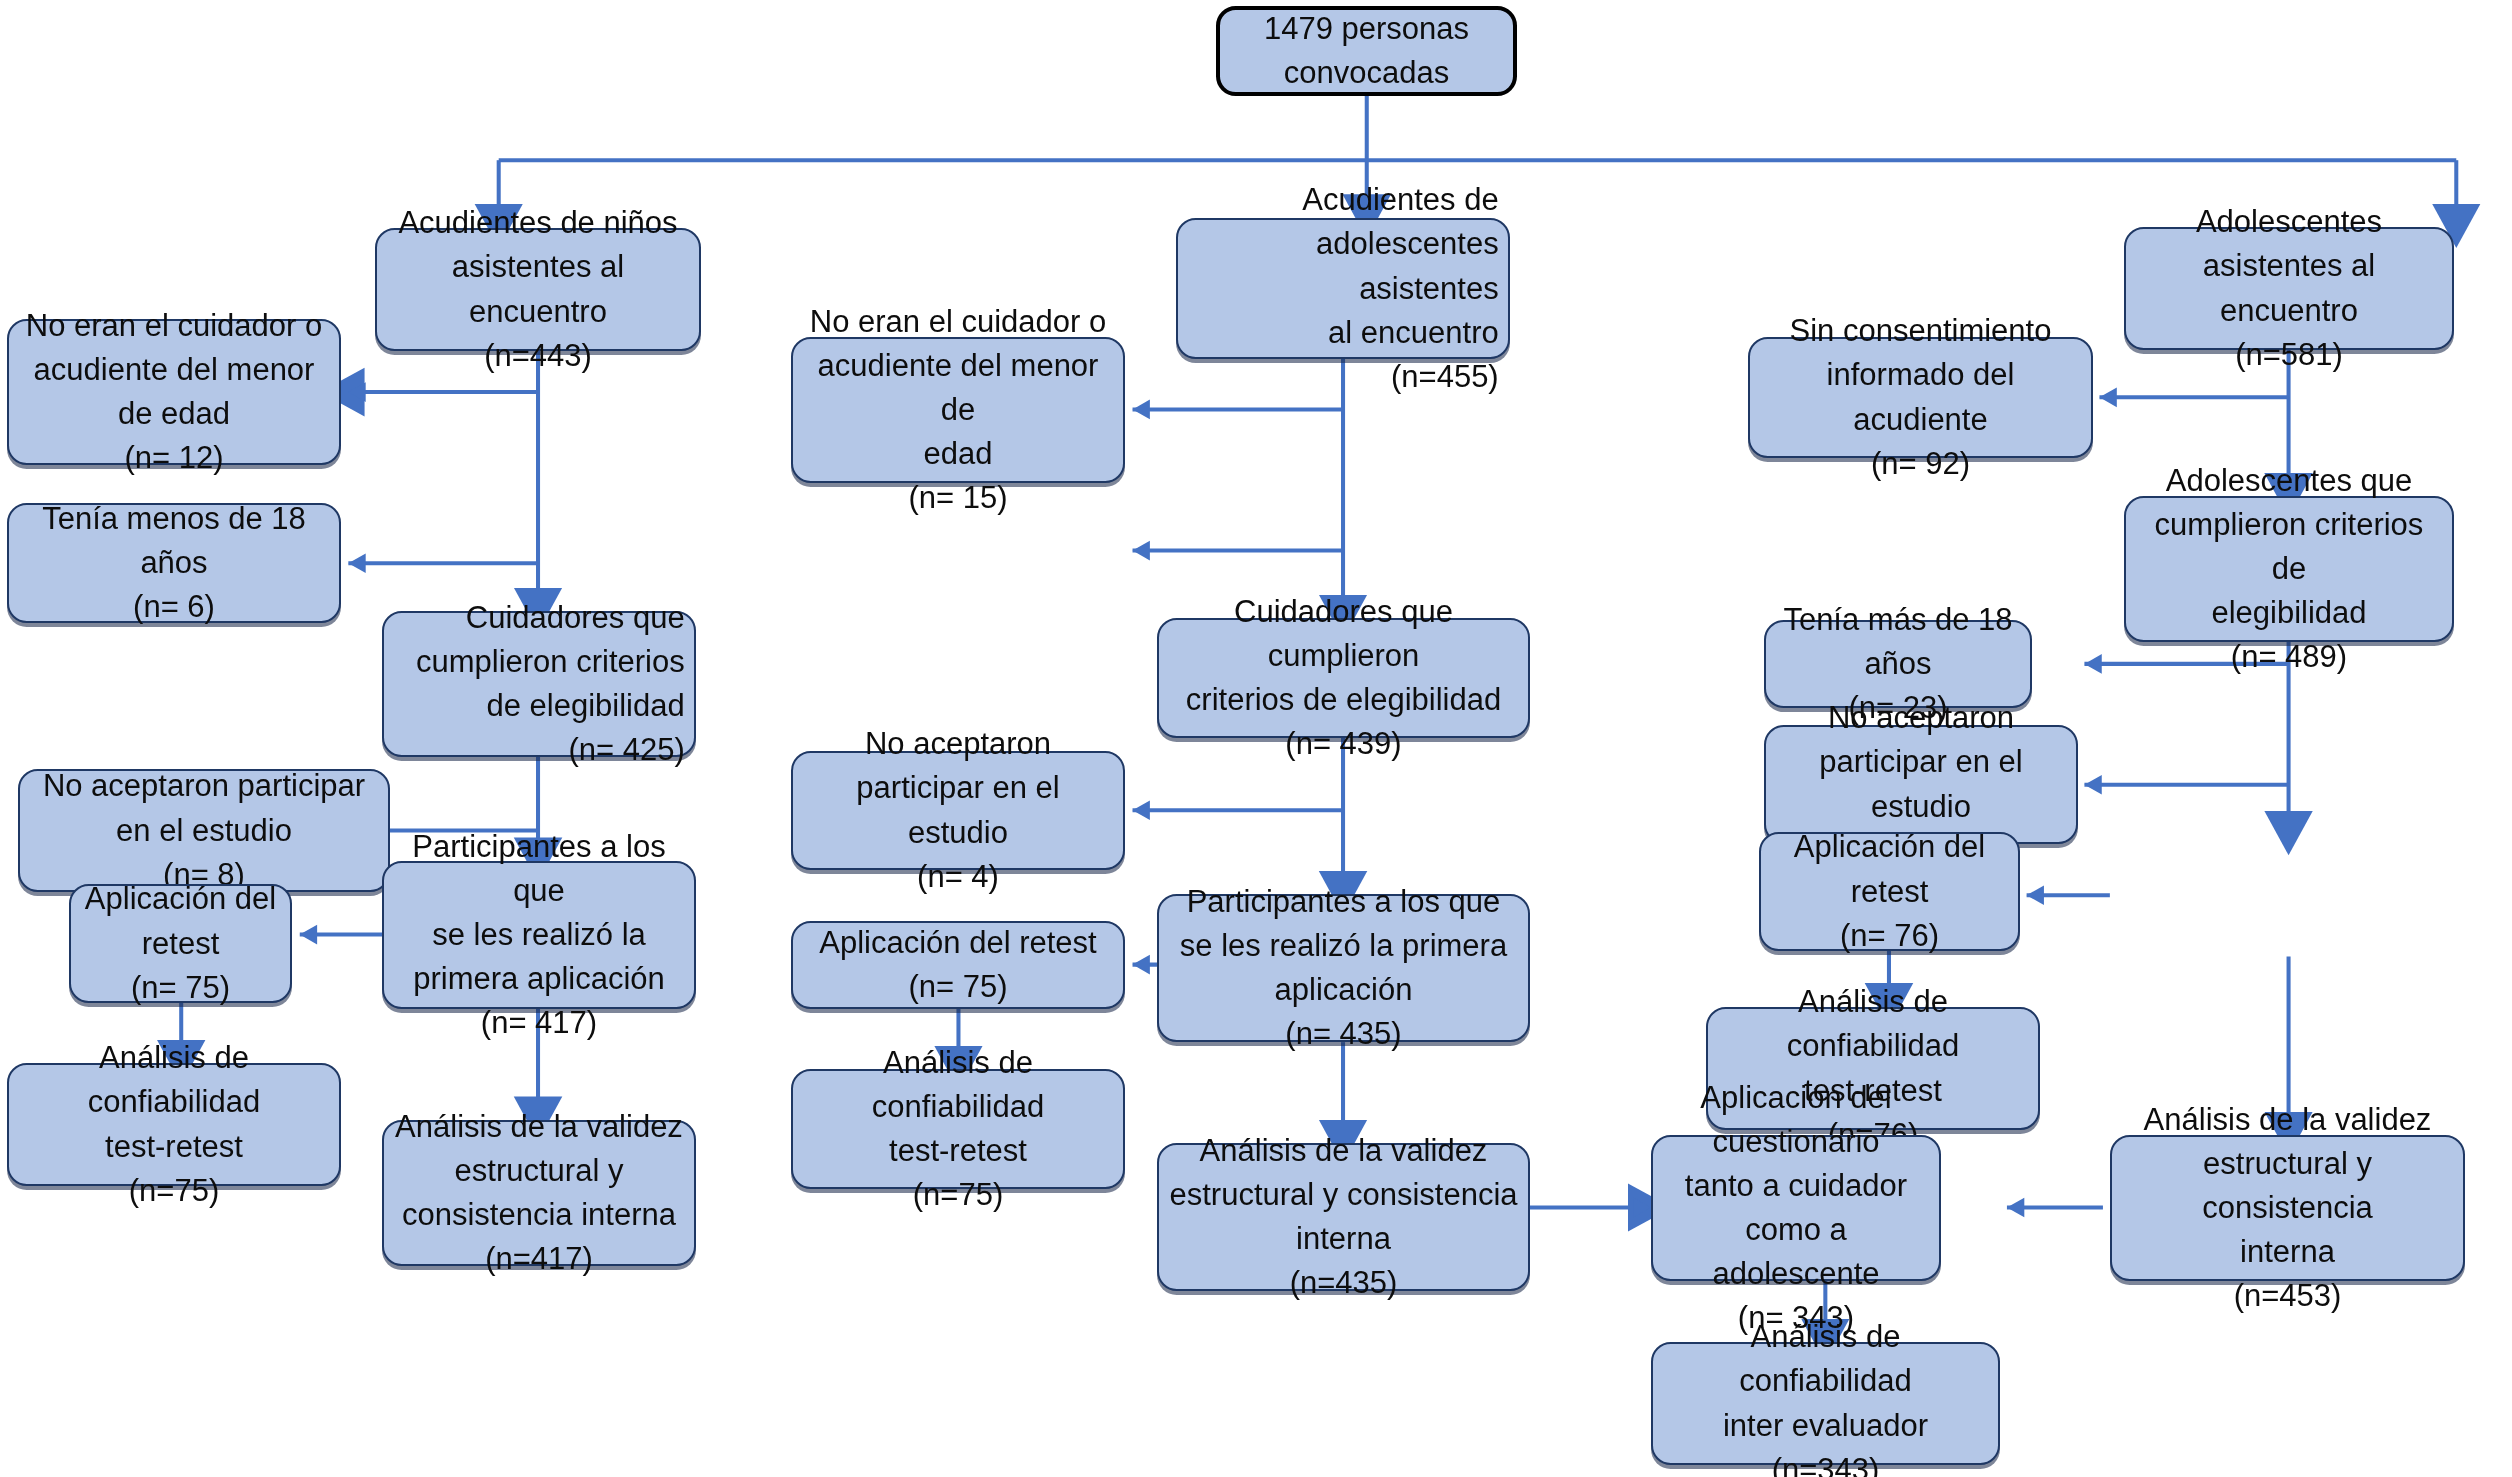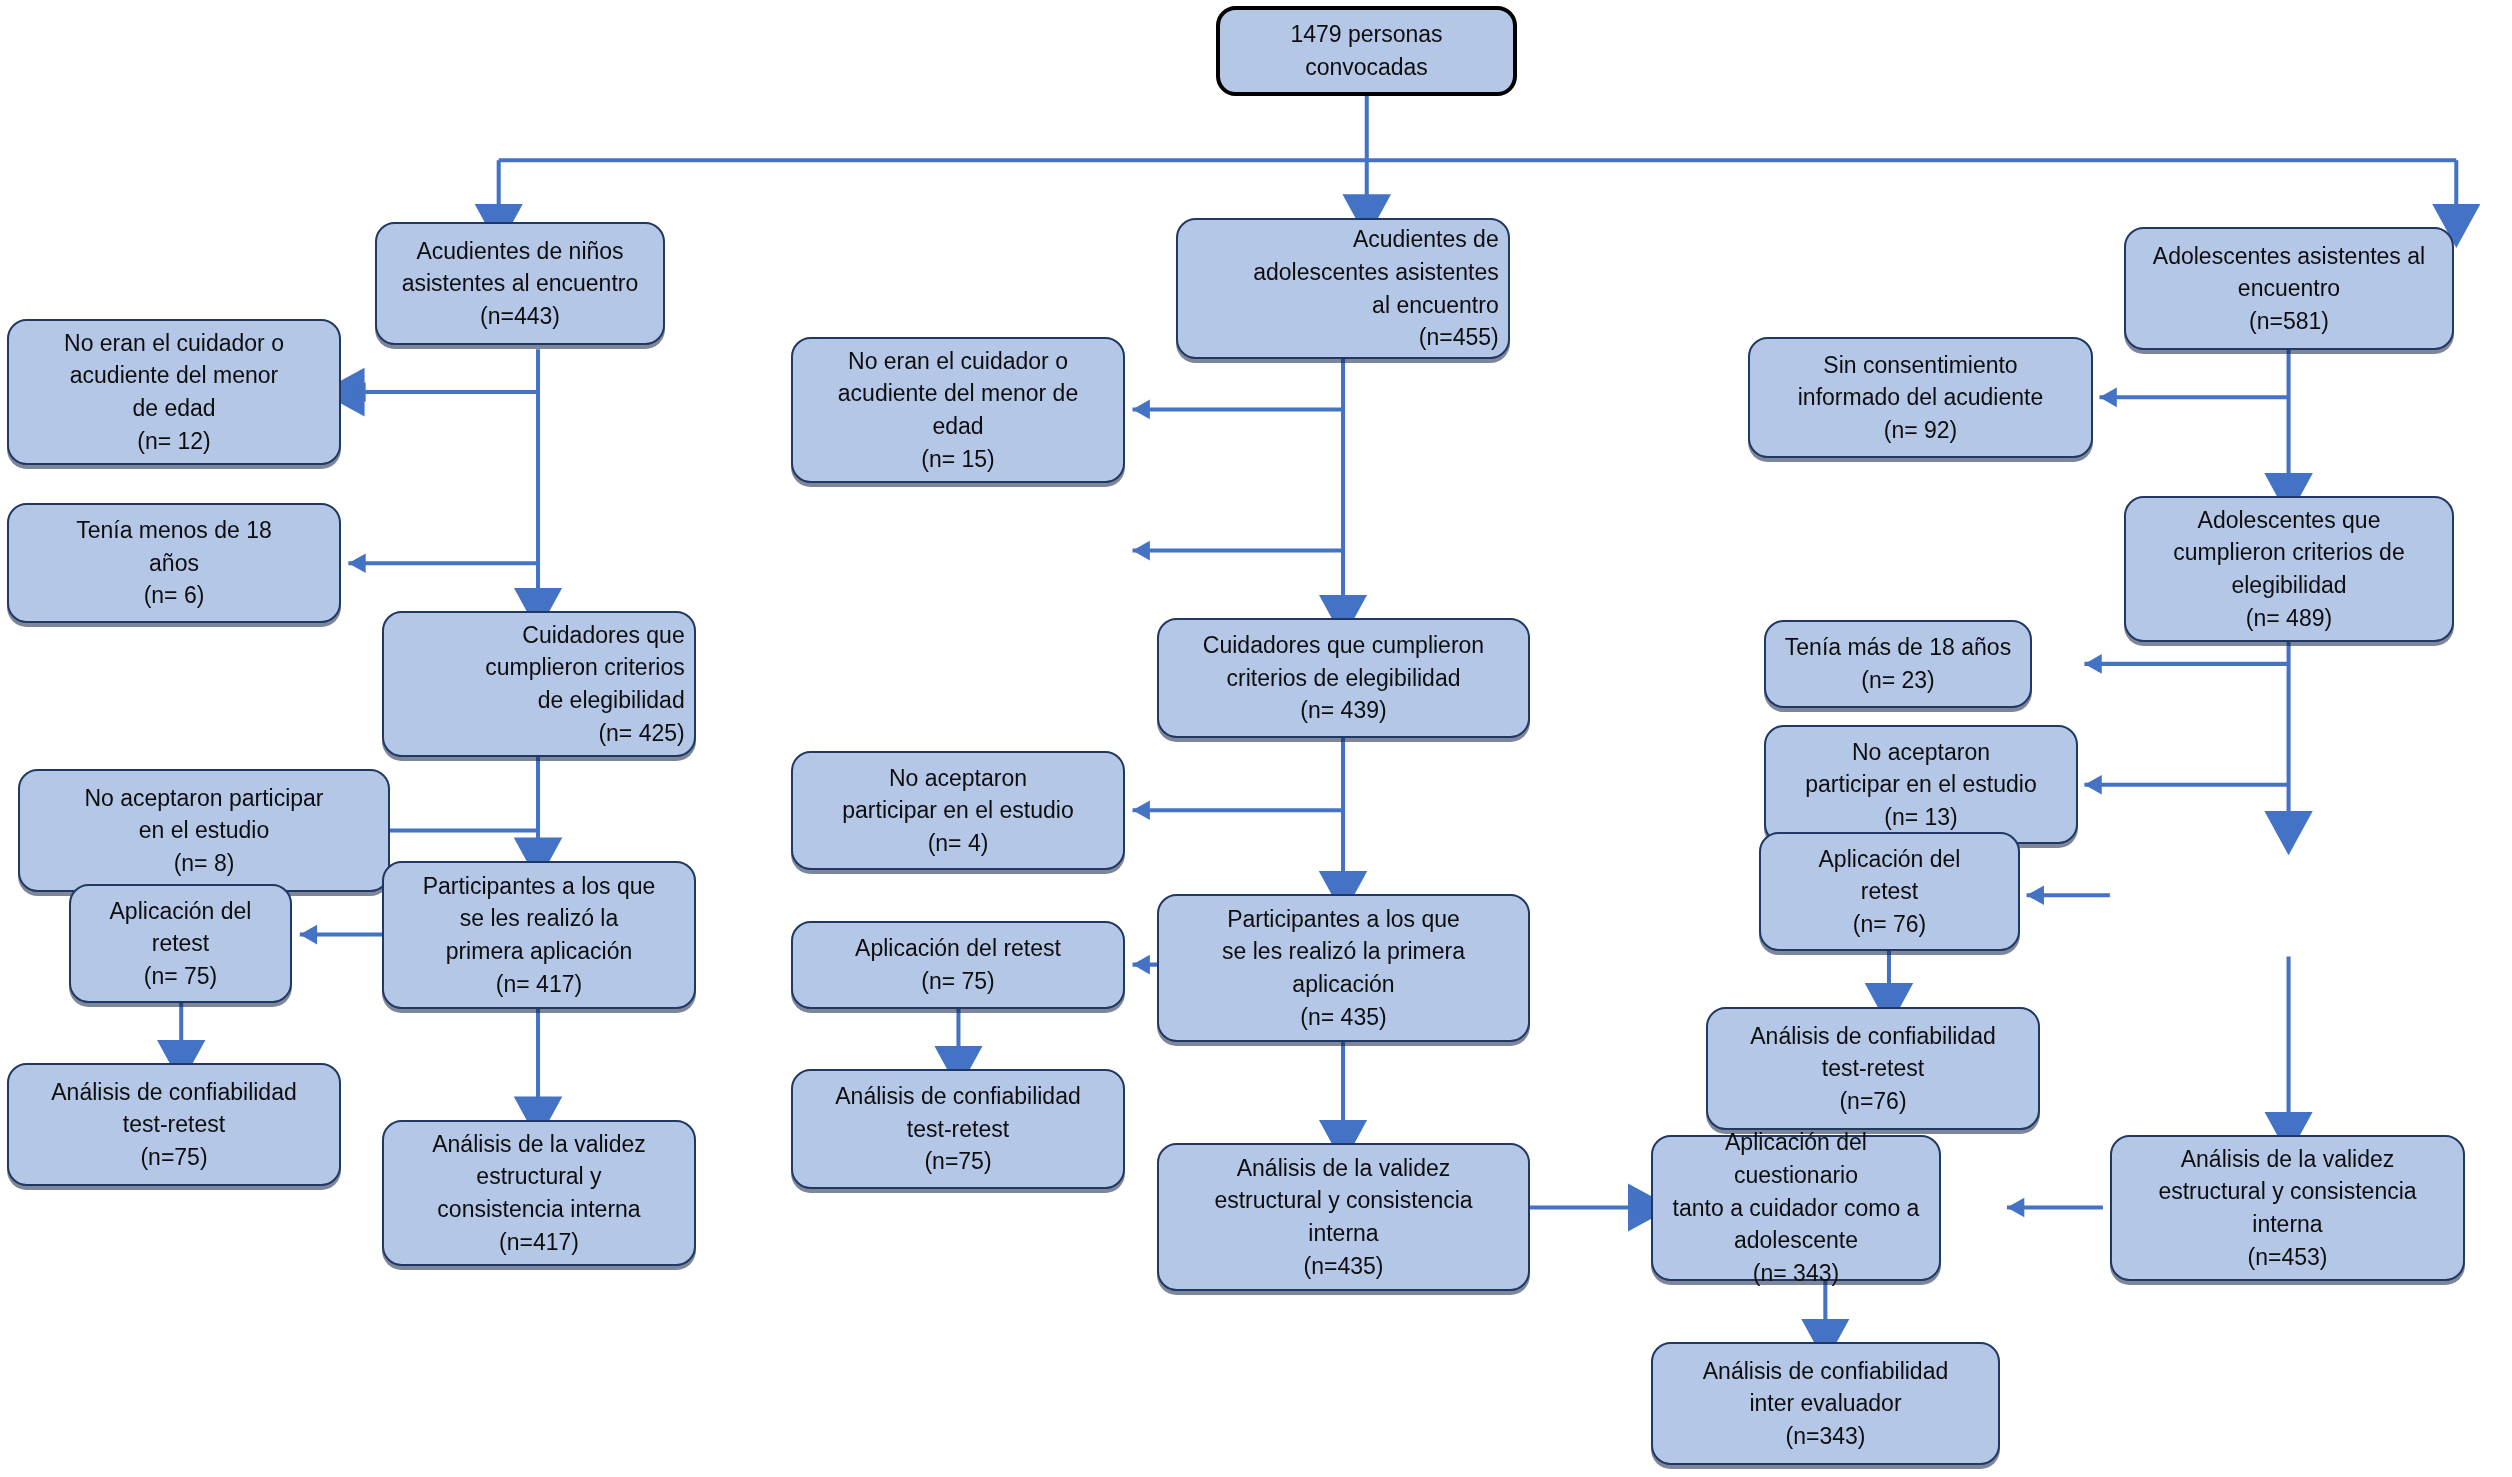--- a/index.html
+++ b/index.html
@@ -29,21 +29,21 @@
     position: absolute;
     box-sizing: border-box;
     background: #b4c7e7;
     border: 2.9px solid #1f3864;
     border-radius: 19.7px;
     display: flex;
     align-items: center;
     justify-content: center;
     text-align: center;
     color: #0d0d0d;
-    font-size: 23px;
+    font-size: 31px;
     line-height: 1.42;
     padding: 5.8px 9.3px;
     box-shadow: 0 4px 0 0 rgba(20,35,70,0.55);
   }
   .node.root-node {
     border-color: #000000;
     border-width: 4px;
     box-shadow: none;
   }
   .node span.node-text {
@@ -120,21 +120,21 @@
       <polygon points="3470,2088 3500,2071 3500,2105"></polygon>
       <polygon points="2854,2088 2824,2071 2824,2105"></polygon>
     </g>
   </svg>
 
   <div class="node root-node" style="left:1216px; top:5.8px; width:301px; height:90px;">
     <span class="node-text">1479 personas
 convocadas</span>
   </div>
 
-  <div class="node" style="left:375px; top:222px; width:290px; height:123px;">
+  <div class="node" style="left:375px; top:228px; width:326px; height:123px;">
     <span class="node-text">Acudientes de niños
 asistentes al encuentro
 (n=443)</span>
   </div>
 
   <div class="node" style="left:1176px; top:218px; width:334px; height:141px;text-align:right;">
     <span class="node-text">Acudientes de
 adolescentes asistentes
 al encuentro
 (n=455)</span>

